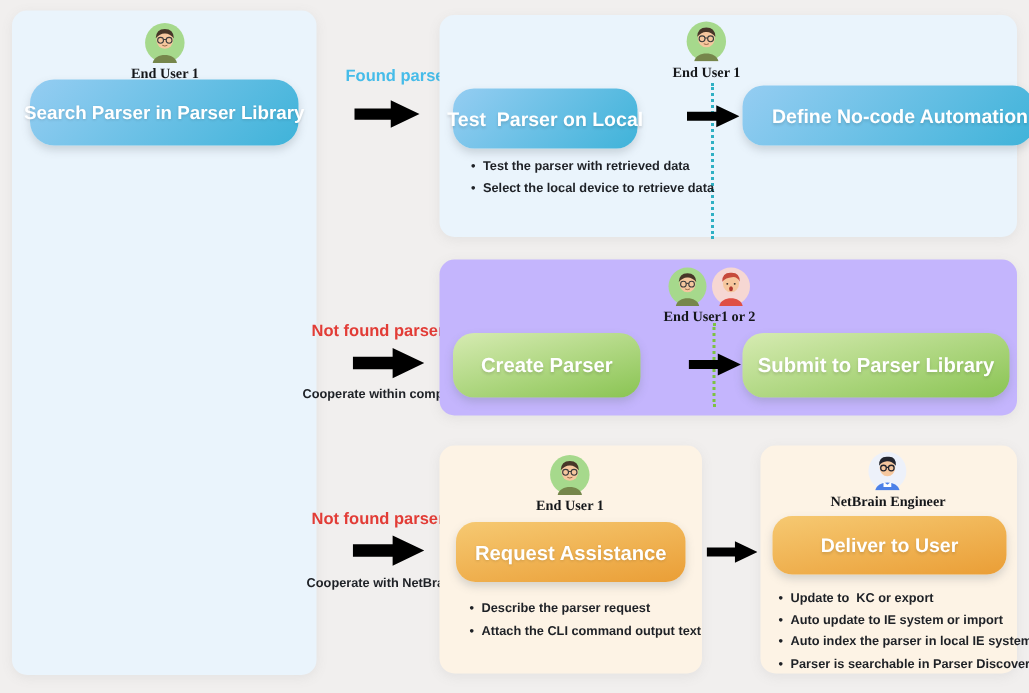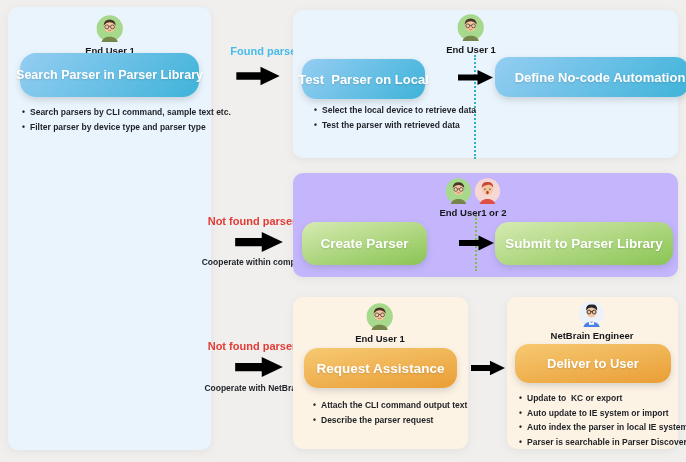--- a/index.html
+++ b/index.html
@@ -27,30 +27,30 @@
     display:flex;align-items:center;justify-content:center;
     color:#ffffff;font-weight:700;
     border-radius:14px;
     white-space:pre;
     text-shadow:0 1px 2px rgba(0,0,0,.14);
     box-shadow:0 3px 6px rgba(100,110,120,.25);
     text-align:left;
   }
   .node.blue{background:linear-gradient(135deg,#95cdf2 0%,#3fb3d9 100%);}
   .node.green{background:linear-gradient(165deg,#d6ebb2 0%,#8ac453 100%);}
-  .node.orange{background:linear-gradient(170deg,#f6c972 0%,#ea9e36 100%);}
+  .node.orange{background:linear-gradient(170deg,#f6c972 0%,#ea9e36 100%);border-radius:13px;}
 
   .actor{
     position:absolute;
     display:flex;flex-direction:column;align-items:center;
     transform:translateX(-50%);
   }
   .actor .alabel{
     font-size:9.5px;font-weight:700;color:#15171a;
-    margin-top:3px;white-space:nowrap;
+    margin-top:3px;white-space:nowrap;font-family:Liberation Serif, serif;
   }
   .avatar{width:27px;height:27px;display:block;}
   .avatars-row{display:flex;gap:3px;}
 
   .bullets{position:absolute;}
   .bullet{
     position:relative;
     padding-left:10px;
     font-size:8.5px;font-weight:600;color:#1e2126;
     line-height:9px;margin-bottom:5.5px;
@@ -120,24 +120,20 @@
 <div class="canvas">
 
   <section class="panel blue" style="left:8px;top:7px;width:203px;height:443px;">
     <div class="actor" style="left:102px;top:8px;">
       <svg class="avatar">
           <use href="#av-user1"></use>
         </svg>
       <div class="alabel">End User 1</div>
     </div>
     <div class="node blue" style="left:12px;top:46px;width:179px;height:44px;font-size:12.5px;border-radius:16px;">Search Parser in Parser Library</div>
-    <div class="bullets" style="left:12px;top:101px;">
-      <div class="bullet">Search parsers by CLI command, sample text etc.</div>
-      <div class="bullet">Filter parser by device type and parser type</div>
-    </div>
   </section>
 
   <div class="flow-label blue" style="left:252px;top:45px;">Found parser</div>
   <svg class="arrow" style="left:234px;top:66px;width:48px;height:20px;color:#66c6ee;">
       <use href="#arrow-shape"></use>
     </svg>
 
   <section class="panel blue" style="left:293px;top:10px;width:385px;height:148px;">
     <div class="dotted" style="left:181px;top:45px;height:104px;"></div>
     <div class="actor" style="left:178px;top:4px;">
@@ -145,22 +141,22 @@
           <use href="#av-user1"></use>
         </svg>
       <div class="alabel">End User 1</div>
     </div>
     <div class="node blue" style="left:9px;top:49px;width:123px;height:40px;font-size:13px;">Test  Parser on Local</div>
     <svg class="arrow" style="left:165px;top:59px;width:35px;height:17px;color:#a8d5f3;">
         <use href="#arrow-shape"></use>
       </svg>
     <div class="node blue" style="left:202px;top:47px;width:178px;height:40px;font-size:13px;padding-left:16px;">Define No-code Automation</div>
     <div class="bullets" style="left:19px;top:96px;">
+      <div class="bullet">Test the parser with retrieved data</div>
       <div class="bullet">Select the local device to retrieve data</div>
-      <div class="bullet">Test the parser with retrieved data</div>
     </div>
   </section>
 
   <div class="flow-label red" style="left:252px;top:215px;">Not found parser</div>
   <svg class="arrow" style="left:235px;top:231px;width:48px;height:22px;color:#94c660;">
       <use href="#arrow-shape"></use>
     </svg>
   <div class="flow-sublabel" style="left:256px;top:257px;">Cooperate within company</div>
 
   <section class="panel green" style="left:293px;top:173px;width:385px;height:104px;">
@@ -191,22 +187,22 @@
 
   <section class="panel orange" style="left:293px;top:297px;width:175px;height:152px;">
     <div class="actor" style="left:87px;top:6px;">
       <svg class="avatar">
           <use href="#av-user1"></use>
         </svg>
       <div class="alabel">End User 1</div>
     </div>
     <div class="node orange" style="left:11px;top:51px;width:153px;height:40px;font-size:13.5px;">Request Assistance</div>
     <div class="bullets" style="left:18px;top:104px;">
+      <div class="bullet">Describe the parser request</div>
       <div class="bullet">Attach the CLI command output text</div>
-      <div class="bullet">Describe the parser request</div>
     </div>
   </section>
 
   <svg class="arrow" style="left:471px;top:358px;width:34px;height:20px;color:#f0a843;">
       <use href="#arrow-shape"></use>
     </svg>
 
   <section class="panel orange" style="left:507px;top:297px;width:171px;height:152px;">
     <div class="actor" style="left:85px;top:4px;">
       <svg class="avatar" style="width:26px;height:26px;">

